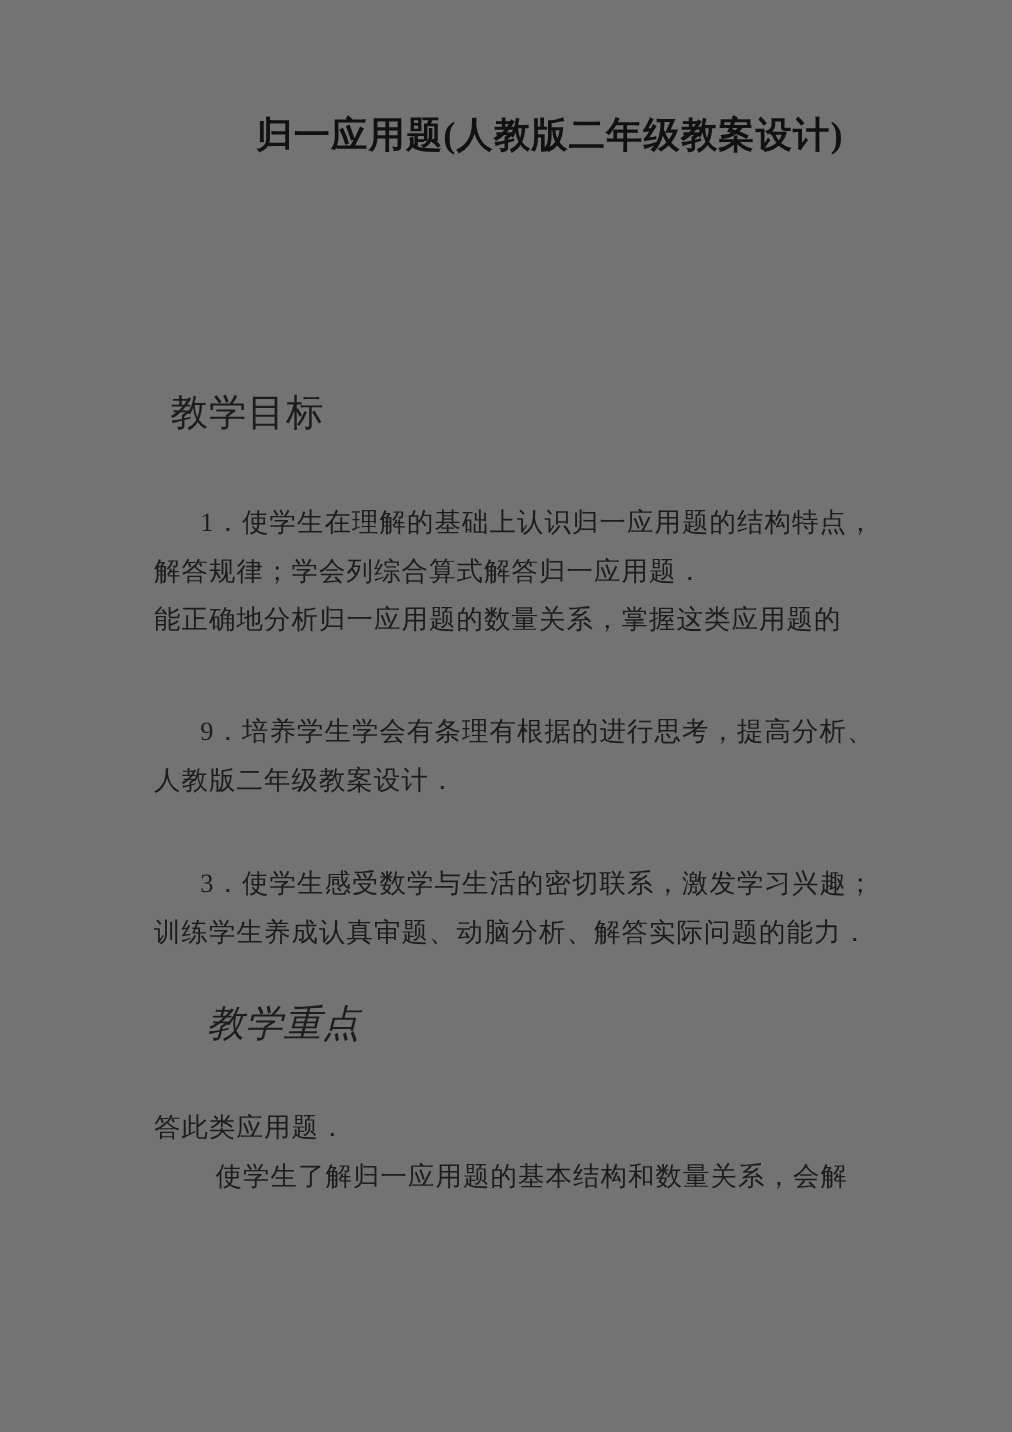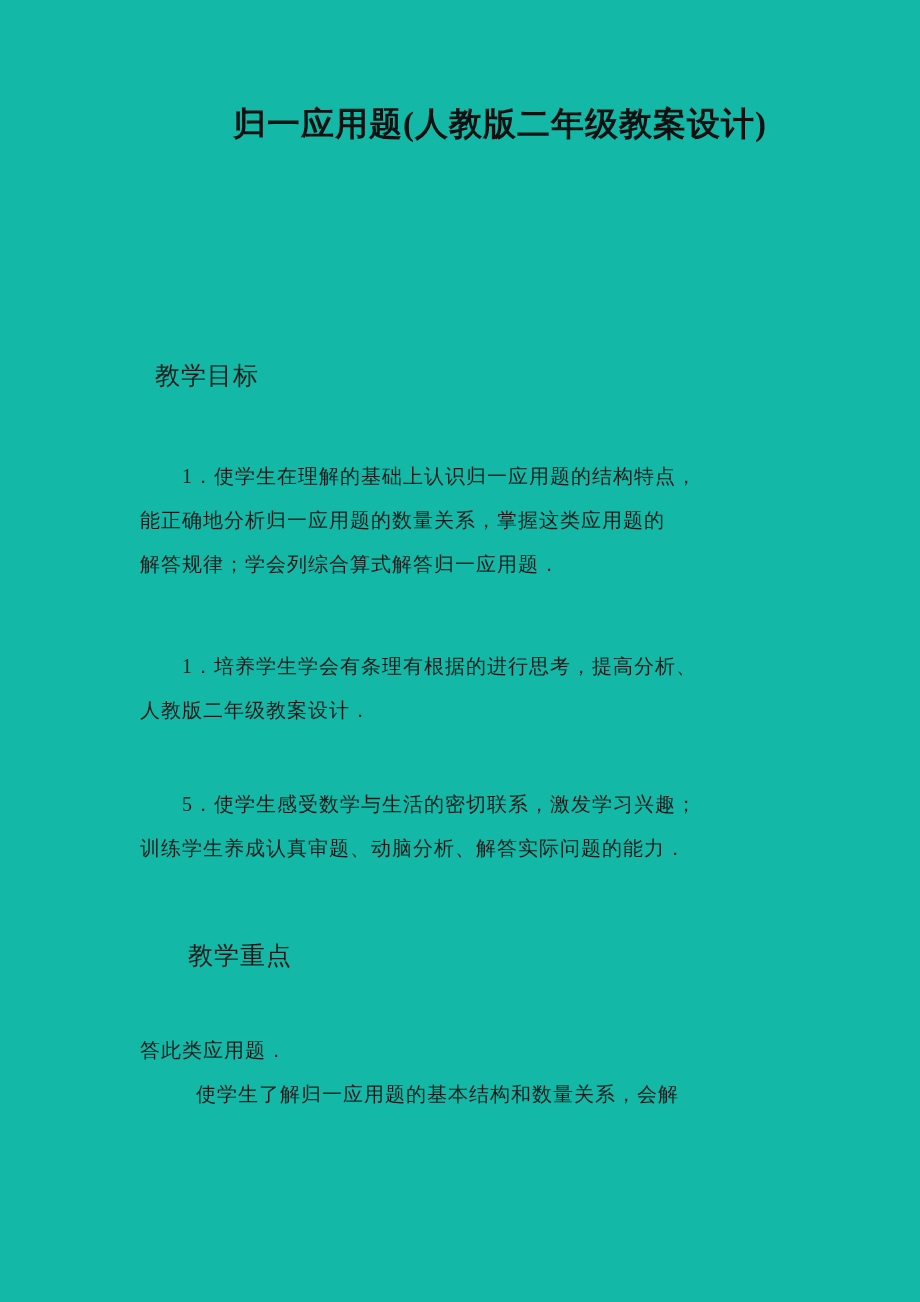--- a/index.html
+++ b/index.html
@@ -4,85 +4,85 @@
 <style>
   html, body {
     margin: 0;
     padding: 0;
     background: #ffffff;
   }
   .page {
     position: relative;
     width: 920px;
     height: 1302px;
-    background: #14b8a6;
+    background: #737373;
     color: #1c1c1c;
     font-family: "Liberation Serif", "DejaVu Serif", serif;
     overflow: hidden;
   }
   .content {
     padding: 96px 145px 0 140px; 
   }
   .doc-title {
     margin: 0;
     font-size: 33px;
     font-weight: bold;
     line-height: 56px;
     letter-spacing: 1px;
     text-align: center;
     padding-left: 85px;   
     white-space: nowrap;
     color: #111111;
   }
   .heading {
-    font-size: 25px;
+    font-size: 34px;
     font-weight: normal;
     line-height: 44px;
     letter-spacing: 1px;
     white-space: nowrap;
   }
   .h-objectives { margin-top: 202px; padding-left: 15px; }
-  .h-focus      { margin-top: 64px;  padding-left: 48px; }
+  .h-focus      { margin-top: 40px;  padding-left: 48px; font-style: italic; }
   .para { margin: 0; }
   .p1 { margin-top: 56px; }
   .p2 { margin-top: 58px; }
   .p3 { margin-top: 50px; }
   .p4 { margin-top: 50px; }
   .line {
-    font-size: 20px;
+    font-size: 24px;
     line-height: 44px;
     letter-spacing: 1px;
     white-space: nowrap;
   }
   .indent    { padding-left: 42px; }  
   .indent-lg { padding-left: 56px; }  
 </style>
 </head>
 <body>
 
 <div class="page">
   <div class="content">
 
     <h1 class="doc-title">归一应用题(人教版二年级教案设计)</h1>
 
     <div class="heading h-objectives">教学目标</div>
 
     <div class="para p1">
       <div class="line indent">1．使学生在理解的基础上认识归一应用题的结构特点，</div>
+      <div class="line">解答规律；学会列综合算式解答归一应用题．</div>
       <div class="line">能正确地分析归一应用题的数量关系，掌握这类应用题的</div>
-      <div class="line">解答规律；学会列综合算式解答归一应用题．</div>
     </div>
 
     <div class="para p2">
-      <div class="line indent">1．培养学生学会有条理有根据的进行思考，提高分析、</div>
+      <div class="line indent">9．培养学生学会有条理有根据的进行思考，提高分析、</div>
       <div class="line">人教版二年级教案设计．</div>
     </div>
 
     <div class="para p3">
-      <div class="line indent">5．使学生感受数学与生活的密切联系，激发学习兴趣；</div>
+      <div class="line indent">3．使学生感受数学与生活的密切联系，激发学习兴趣；</div>
       <div class="line">训练学生养成认真审题、动脑分析、解答实际问题的能力．</div>
     </div>
 
     <div class="heading h-focus">教学重点</div>
 
     <div class="para p4">
       <div class="line">答此类应用题．</div>
       <div class="line indent-lg">使学生了解归一应用题的基本结构和数量关系，会解</div>
     </div>
 

